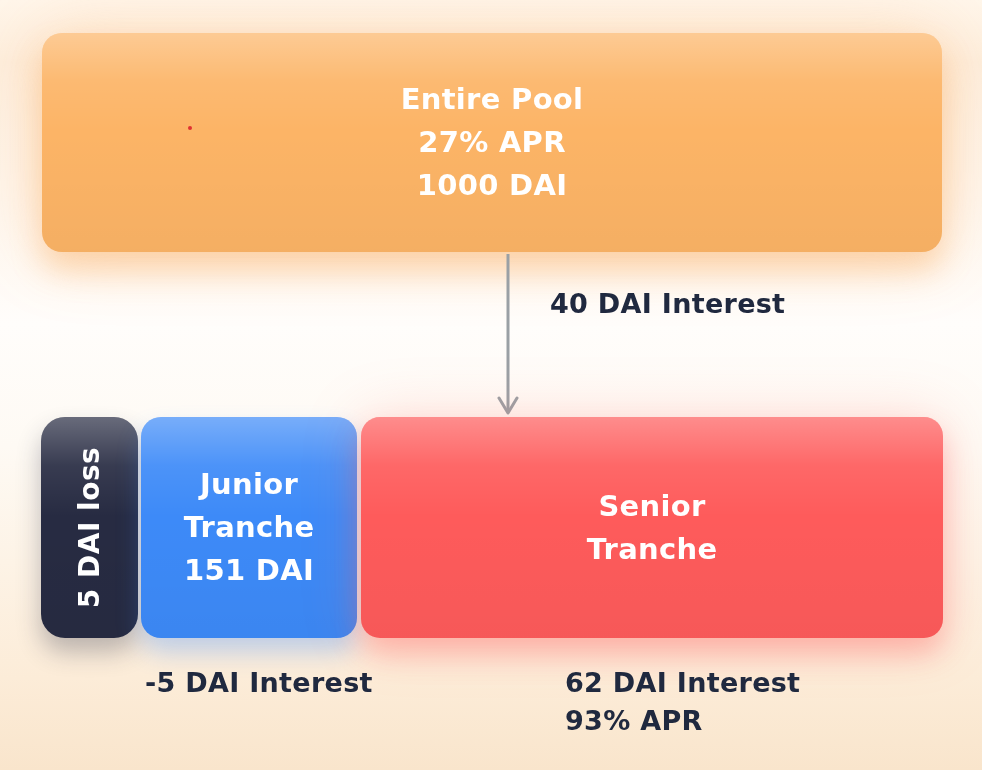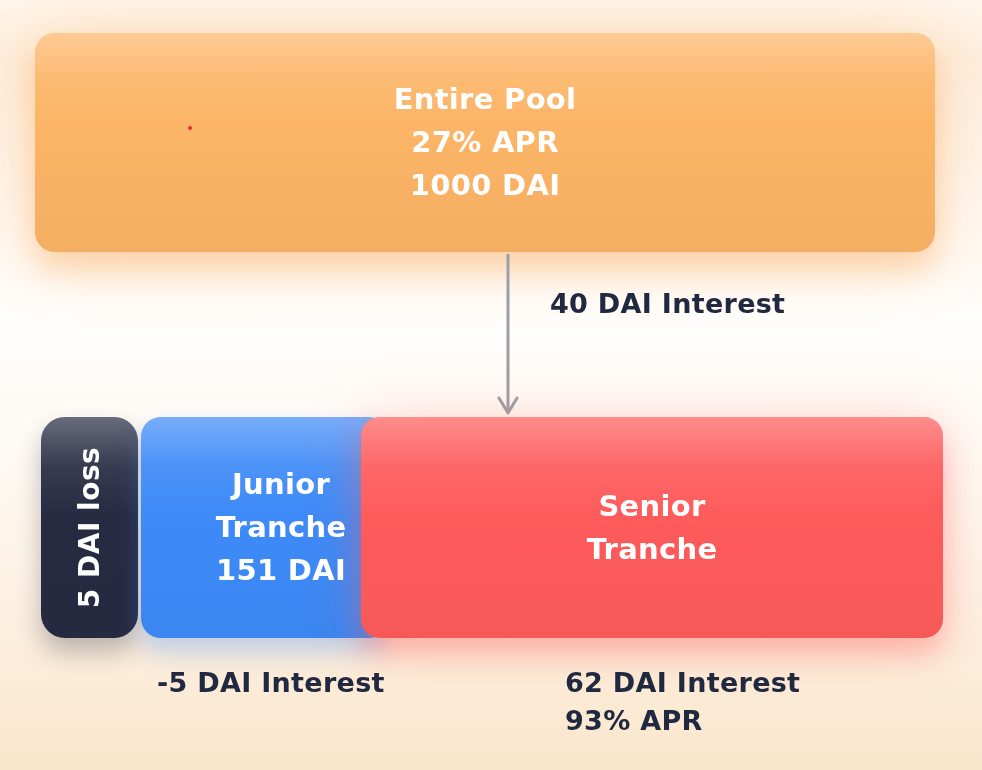--- a/index.html
+++ b/index.html
@@ -32,21 +32,21 @@
     border-radius:inherit;
     background:linear-gradient(180deg,
       rgba(255,255,255,0.30) 0%,
       rgba(255,255,255,0.08) 22%,
       rgba(255,255,255,0.00) 45%,
       rgba(0,0,0,0.03) 100%);
     pointer-events:none;
   }
   .box-lines{position:relative;z-index:1;font-size:29px;line-height:43px;letter-spacing:0.3px;}
   .pool-box{
-    left:35px;top:33px;width:900px;height:219px;
+    left:42px;top:33px;width:900px;height:219px;
     border-radius:20px;
     box-shadow:0 18px 30px rgba(250,170,90,.40), 0 0 70px rgba(250,170,90,.28);
   }
   .loss-box{
     left:41px;top:417px;width:97px;height:221px;
     border-radius:24px;
     box-shadow:0 14px 24px rgba(39,43,66,.30);
   }
   .junior-box{
     left:141px;top:417px;width:216px;height:221px;
@@ -66,21 +66,21 @@
   }
   .arrow-wrap{position:absolute;left:496px;top:252px;width:24px;height:166px;}
   .flow-label{
     position:absolute;left:550px;top:288px;
     font-size:27px;font-weight:bold;letter-spacing:0.3px;
   }
   .stats{
     position:absolute;top:664px;
     font-size:27px;font-weight:bold;line-height:38px;letter-spacing:0.3px;
   }
-  .stats-junior{left:157px;}
+  .stats-junior{left:145px;}
   .stats-senior{left:565px;}
   .artifact-dot{
     position:absolute;left:188px;top:126px;width:4px;height:4px;
     border-radius:50%;background:#e03131;z-index:2;
   }
 </style>
 </head>
 <body>
 
 <div class="canvas" style="color: rgb(32, 41, 63);">
@@ -99,21 +99,21 @@
       <line x1="12" y1="2" x2="12" y2="158" stroke="currentColor" stroke-width="3"></line>
       <polyline points="3,146 12,161 21,146" fill="none" stroke="currentColor" stroke-width="3" stroke-linecap="round" stroke-linejoin="round"></polyline>
     </svg>
   </div>
   <div class="flow-label">40 DAI Interest</div>
 
   <div class="box loss-box" style="background-color: rgb(39, 43, 66);">
     <div class="vertical-label">5 DAI loss</div>
   </div>
 
-  <div class="box junior-box" style="background-color: rgb(61, 138, 248); padding-left: 32px;">
+  <div class="box junior-box" style="background-color: rgb(61, 138, 248);">
     <div class="box-lines">
       <div>Junior</div>
       <div>Tranche</div>
       <div>151 DAI</div>
     </div>
   </div>
 
   <div class="box senior-box" style="background-color: rgb(254, 91, 91); border-radius: 19px;">
     <div class="box-lines">
       <div>Senior</div>

